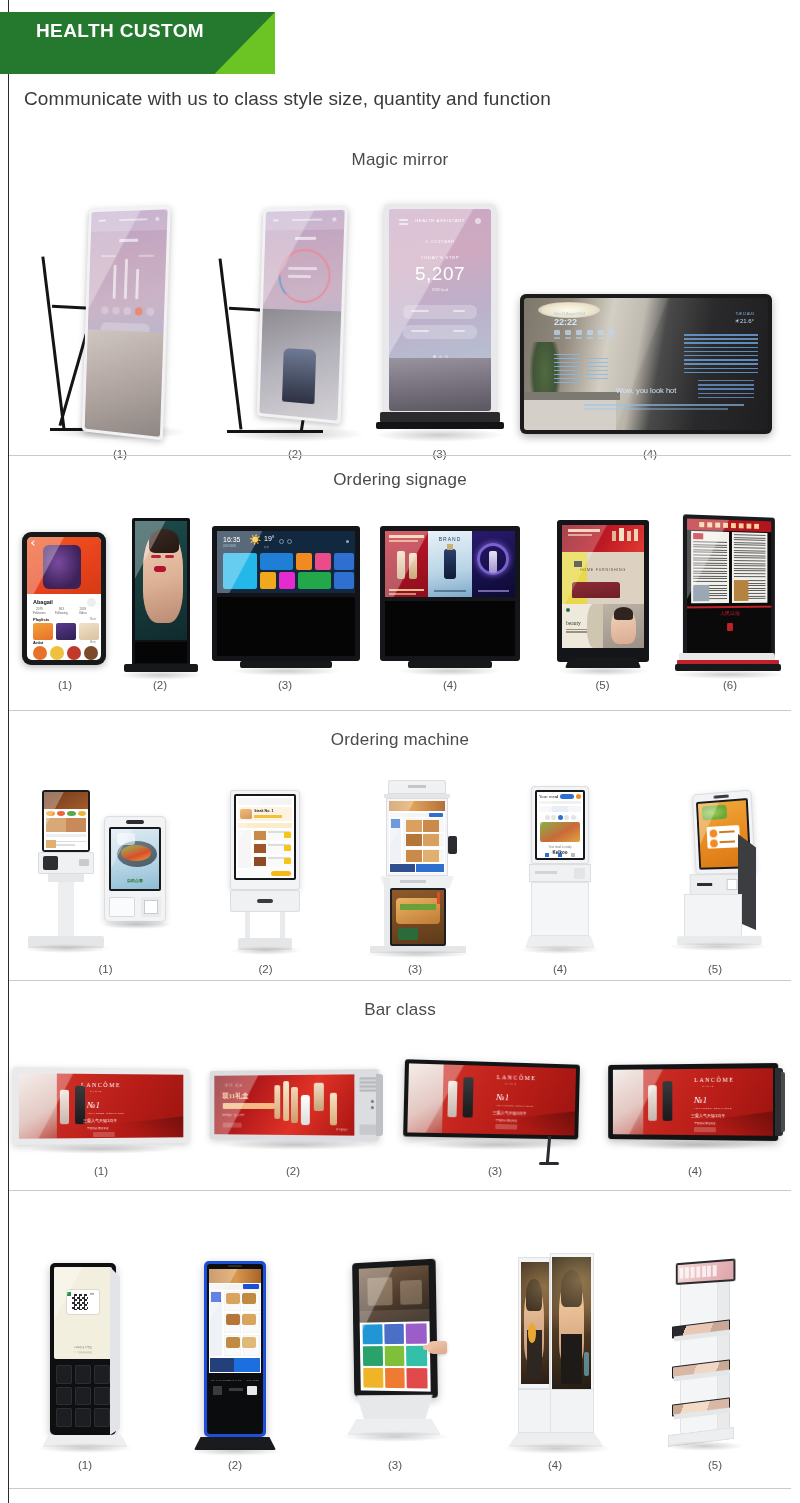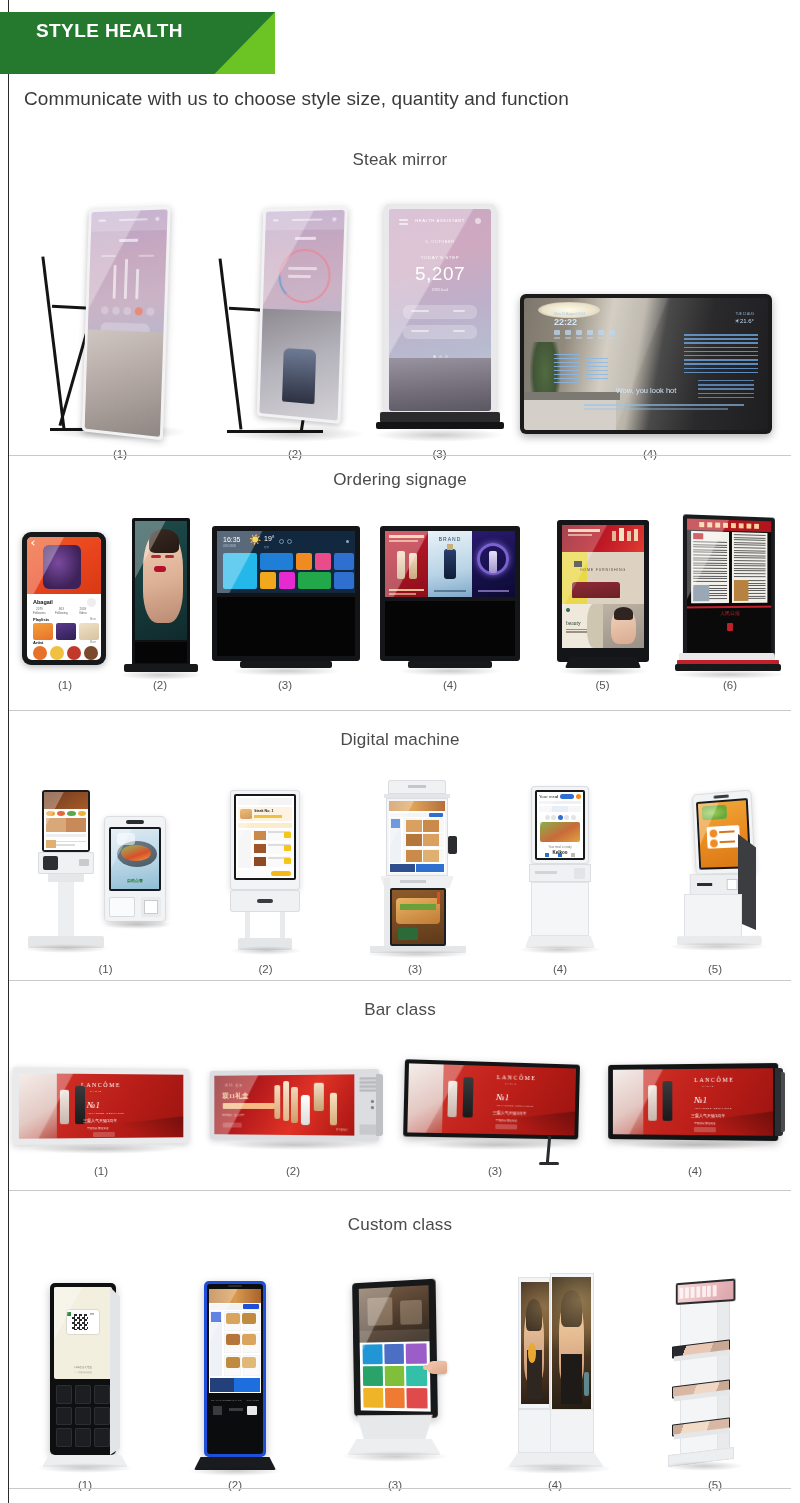--- a/index.html
+++ b/index.html
@@ -74,25 +74,25 @@
 </style>
 </head>
 <body>
 
 <div class="page">
   <div class="left-rule"></div>
 
   <div class="banner">
     <div class="banner-dark"></div>
   </div>
-  <div class="banner-text">STYLE HEALTH</div>
-  <div class="subtitle">Communicate with us to choose style size, quantity and function</div>
+  <div class="banner-text">HEALTH CUSTOM</div>
+  <div class="subtitle">Communicate with us to class style size, quantity and function</div>
 
   <div class="section" style="top:150px;">
-    <div class="sec-title">Steak mirror</div>
+    <div class="sec-title">Magic mirror</div>
 
     <div class="row" style="height:290px;">
 
       <div class="cell" style="left:30px; top:26px; width:180px;">
         <div class="stage" style="width:180px; height:252px;">
           <div class="shadow-ell" style="left:18px; top:228px; width:140px; height:16px;"></div>
 
           <div class="frame-leg" style="left:22px; top:60px; width:3px; height:175px; transform:rotate(-7deg);"></div>
           <div class="frame-leg" style="left:45px; top:112px; width:3px; height:120px; transform:rotate(16deg);"></div>
           <div class="frame-leg" style="left:22px; top:110px; width:48px; height:3px; transform:rotate(3deg);"></div>
@@ -495,21 +495,21 @@
           <div style="position:absolute; left:10px; top:150px; width:106px; height:7px; background:#17181a; border-radius:2px;"></div>
           <div class="shadow-ell" style="left:8px; top:156px; width:112px; height:9px;"></div>
         </div>
         <div class="cap">(6)</div>
       </div>
     </div>
     <div class="divider" style="top:240px;"></div>
   </div>
 
   <div class="section" style="top:730px;">
-    <div class="sec-title">Digital machine</div>
+    <div class="sec-title">Ordering machine</div>
 
     <div class="row" style="height:215px;">
 
       <div class="cell" style="left:8px; top:28px; width:195px;">
         <div class="stage" style="width:195px; height:185px;">
 
           <div style="position:absolute; left:34px; top:12px; width:48px; height:62px; background:#1a1b1e; border-radius:3px;">
             <div class="screen" style="left:2px; top:2px; right:2px; bottom:2px; background:#fff;">
               <div style="position:absolute; left:0; right:0; top:0; height:30%; background:linear-gradient(150deg,#6b3a1e,#a85a28);"></div>
               <div style="position:absolute; left:2px; top:32%; right:2px; height:9%; display:flex; gap:2px;">
@@ -864,21 +864,20 @@
           <div style="position:absolute; left:186px; top:22px; width:4px; height:60px; background:#4a4b4e; border-radius:0 2px 2px 0;"></div>
           <div class="shadow-ell" style="left:26px; top:90px; width:150px; height:10px;"></div>
         </div>
         <div class="cap">(4)</div>
       </div>
     </div>
     <div class="divider" style="top:190px;"></div>
   </div>
 
   <div class="section" style="top:1215px;">
-    <div class="sec-title">Custom class</div>
 
     <div class="row" style="height:250px;">
 
       <div class="cell" style="left:10px; top:34px; width:150px;">
         <div class="stage" style="width:150px; height:210px;">
           <div style="position:absolute; left:40px; top:14px; width:66px; height:172px; background:#0e0f11; border-radius:5px;
                       box-shadow:0 3px 9px rgba(0,0,0,.26);">
             <div style="position:absolute; left:4px; top:4px; right:4px; height:92px; background:#f3efdf; border-radius:2px;">
               <div style="position:absolute; left:50%; margin-left:-17px; top:22px; width:34px; height:26px; background:#fff;
                           border:1px solid #dcd9cc; border-radius:3px;"></div>

